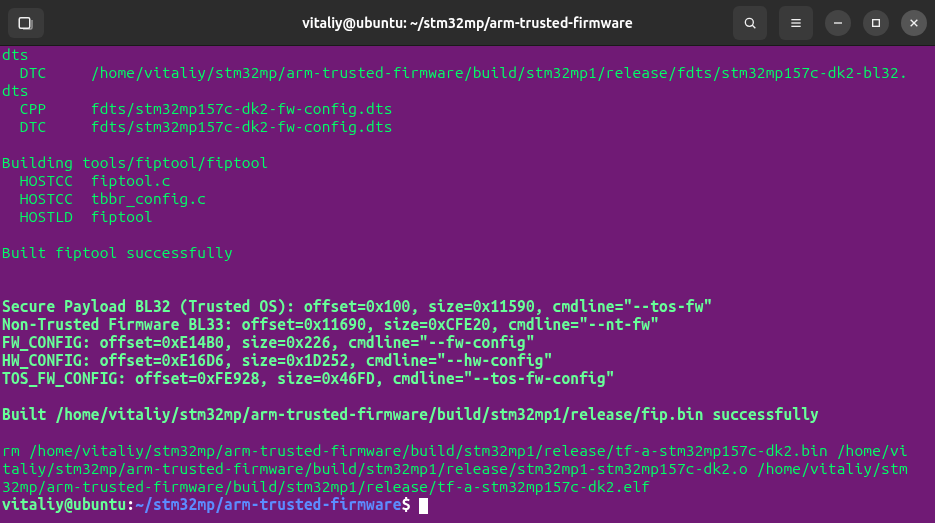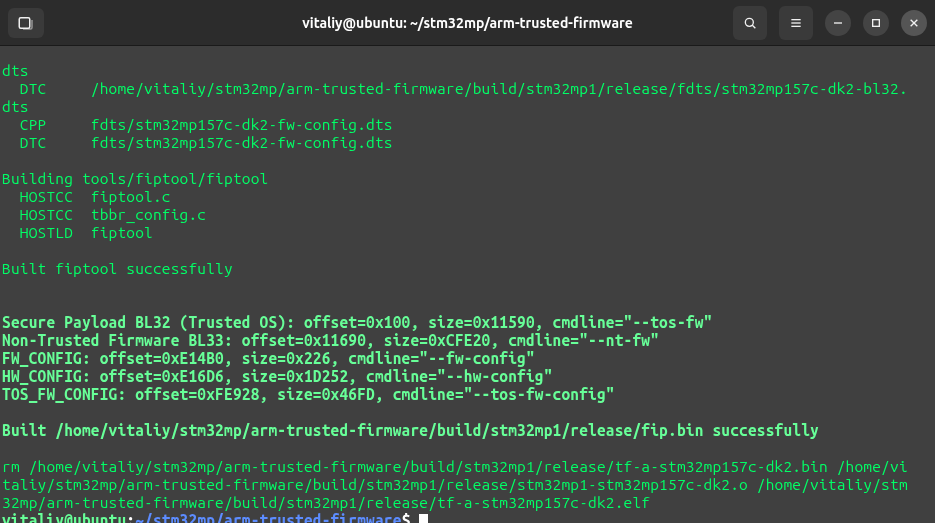--- a/index.html
+++ b/index.html
@@ -77,22 +77,22 @@
       background: #3a3a3a;
       border-radius: 6px;
       display: flex;
       align-items: center;
       justify-content: center;
       color: #f0f0f0;
       border: none;
       cursor: pointer;
     }
     .terminal {
-      background: #404040;
-      padding: 16px 2px;
+      background: #701a75;
+      padding: 0 2px;
       height: calc(523px - 46px);
       overflow: hidden;
       font-size: 15.5px;
       line-height: 18px;
       letter-spacing: 0.2px;
       white-space: pre;
     }
     .green { color: #00ff66; }
     .bold-green { color: #67ff98; font-weight: bold; }
     .white { color: #ffffff; font-weight: bold; }

